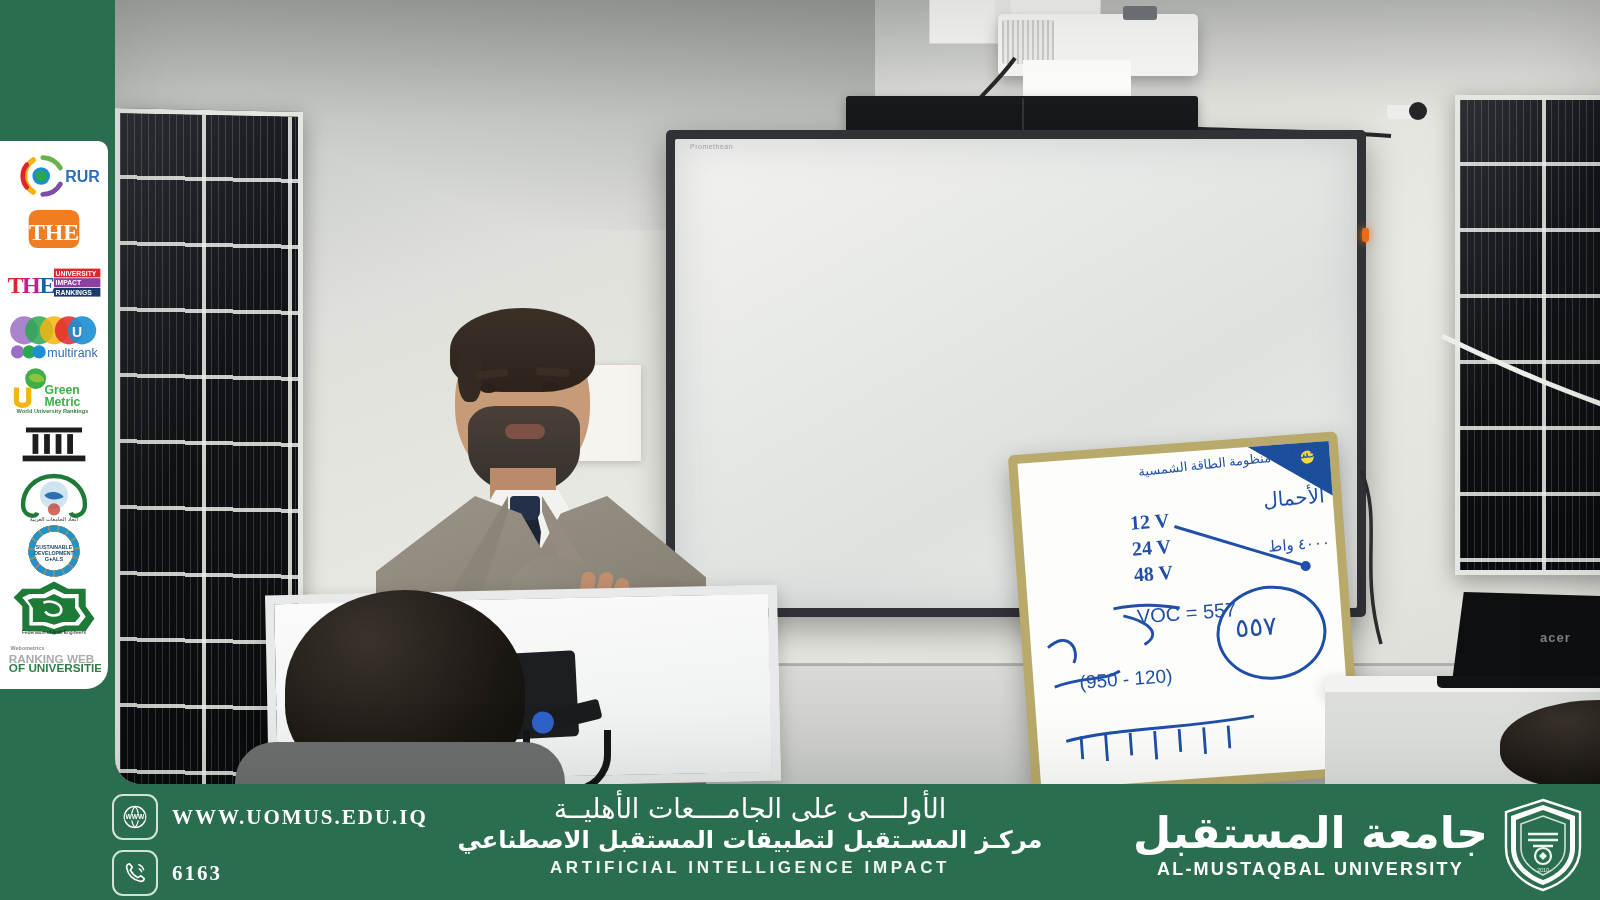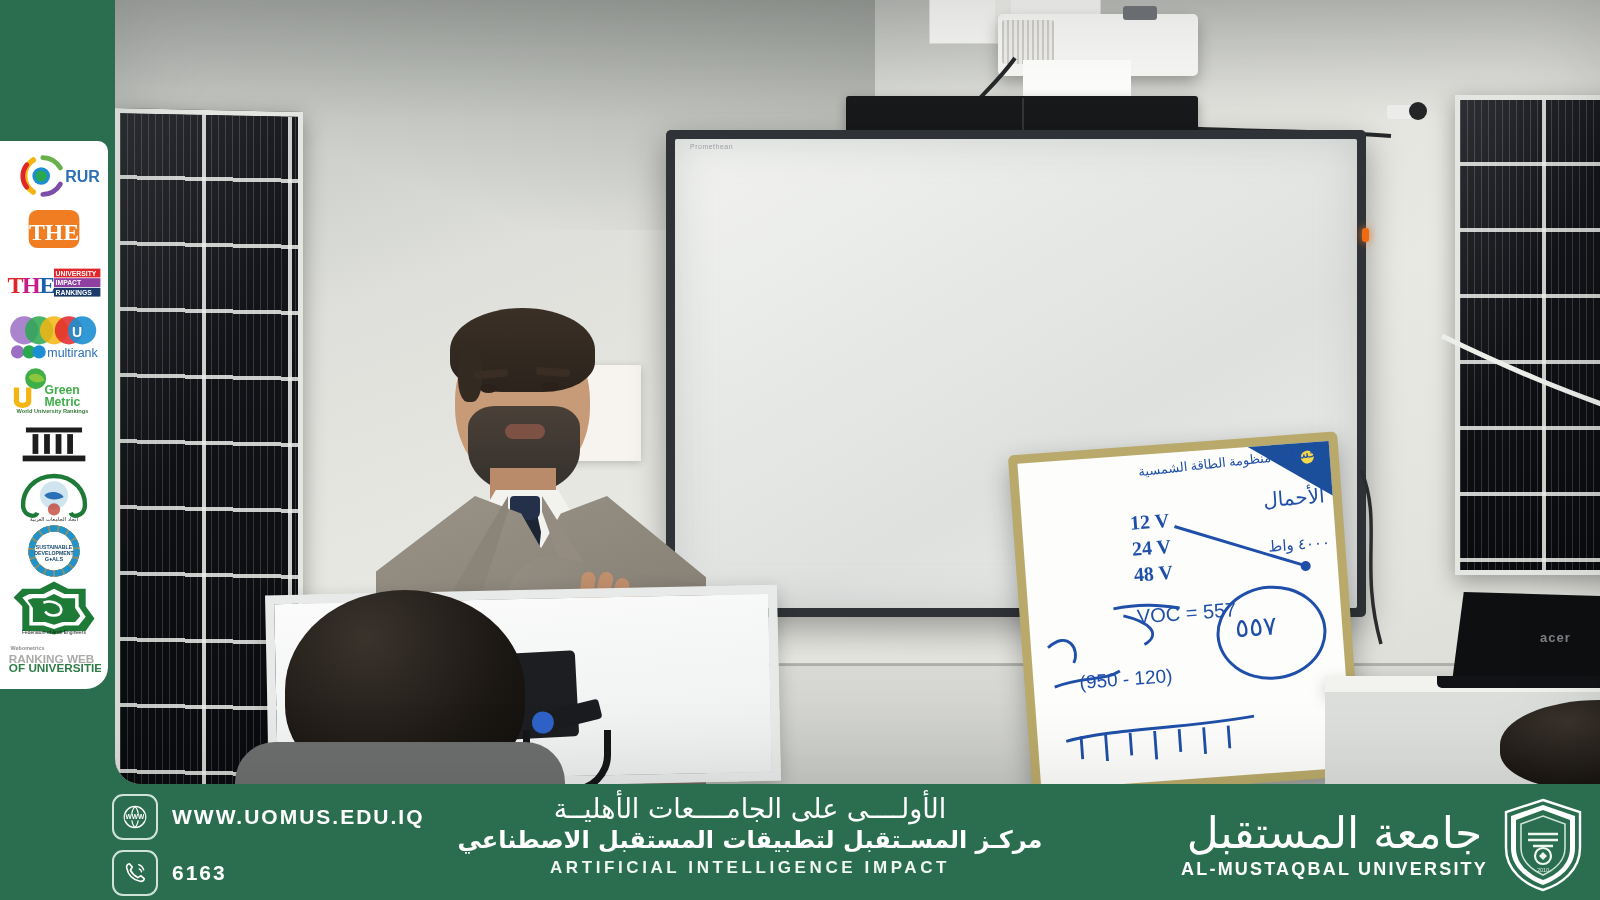--- a/index.html
+++ b/index.html
@@ -170,31 +170,31 @@
     display:flex;flex-direction:column;align-items:center;justify-content:space-between;
     padding:8px 0 10px;box-sizing:border-box;z-index:5;}
   .badge{width:96px;height:60px;display:flex;align-items:center;justify-content:center;}
 
   
   .footer{position:absolute;left:0;top:784px;width:1600px;height:116px;background:#2a6e4f;z-index:6;}
   .contact{position:absolute;left:112px;top:10px;display:flex;flex-direction:column;gap:10px;}
   .contact-row{display:flex;align-items:center;gap:14px;}
   .cicon{width:42px;height:42px;border:2px solid #cfe3d7;border-radius:11px;
     display:flex;align-items:center;justify-content:center;color:#fff;}
-  .ctext{color:#fff;font-weight:bold;font-size:21px;letter-spacing:2px;font-family:Liberation Sans, sans-serif;}
+  .ctext{color:#fff;font-weight:bold;font-size:21px;letter-spacing:2px;font-family:Liberation Serif, serif;}
 
   .center-block{position:absolute;left:430px;top:8px;width:640px;text-align:center;color:#fff;direction:rtl;}
   .c-line1{font-size:27px;font-weight:normal;letter-spacing:1px;line-height:1.24;font-family:"DejaVu Sans",sans-serif;}
   .c-line2{font-size:24px;font-weight:bold;letter-spacing:1px;line-height:1.3;font-family:"DejaVu Sans",sans-serif;}
   .c-line3{direction:ltr;font-size:17px;letter-spacing:3.6px;font-weight:bold;color:#f0f6f2;
     font-family:"Liberation Sans",sans-serif;margin-top:1px;}
 
   .brand{position:absolute;right:14px;top:14px;display:flex;align-items:center;gap:12px;}
   .brand-text{text-align:center;color:#fff;}
-  .brand-ar{font-size:44px;font-weight:normal;line-height:1;direction:rtl;font-family:"DejaVu Sans",sans-serif;}
+  .brand-ar{font-size:44px;font-weight:bold;line-height:1;direction:rtl;font-family:"DejaVu Sans",sans-serif;}
   .brand-en{font-size:18px;font-weight:bold;letter-spacing:2.2px;margin-top:4px;font-family:"Liberation Sans",sans-serif;}
   .crest{width:86px;height:94px;}
 </style>
 </head>
 <body>
 
 <div class="stage">
 
   <div class="photo-frame">
     <div class="photo">

